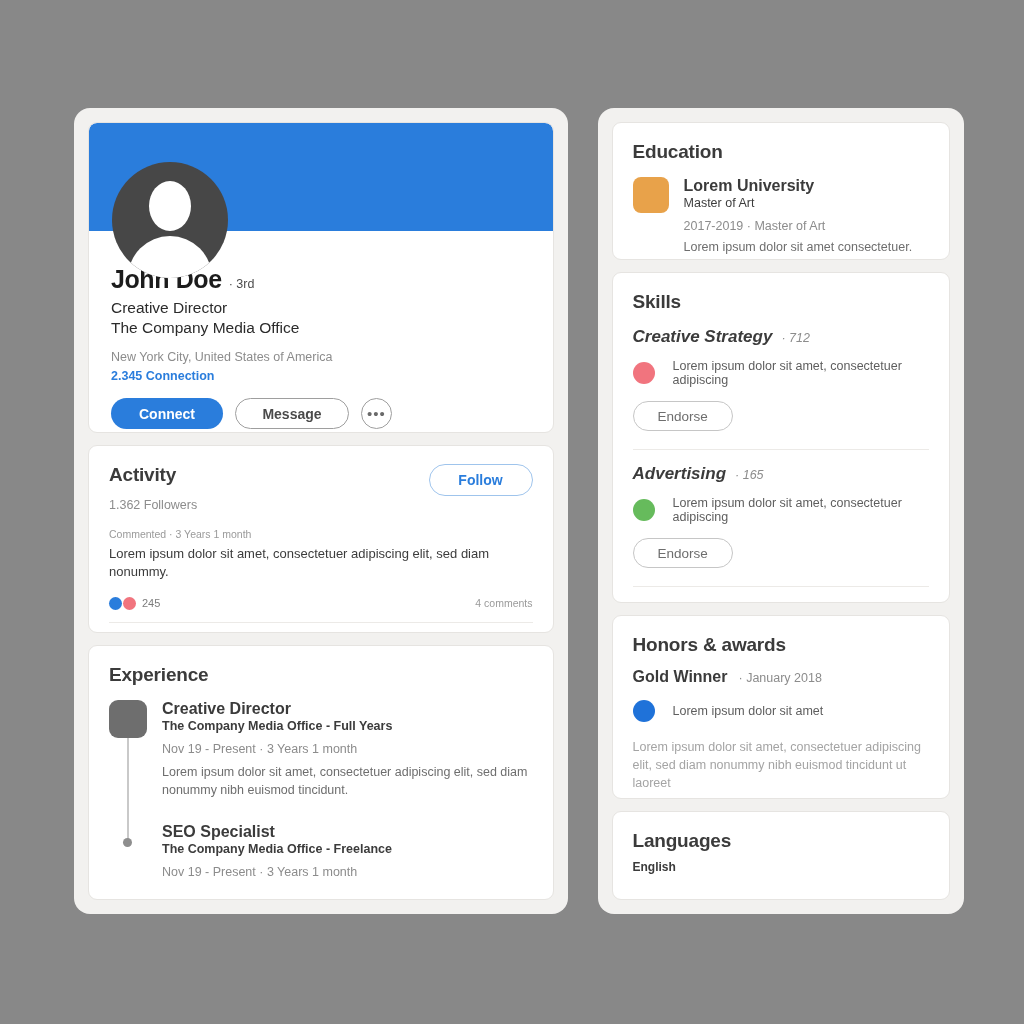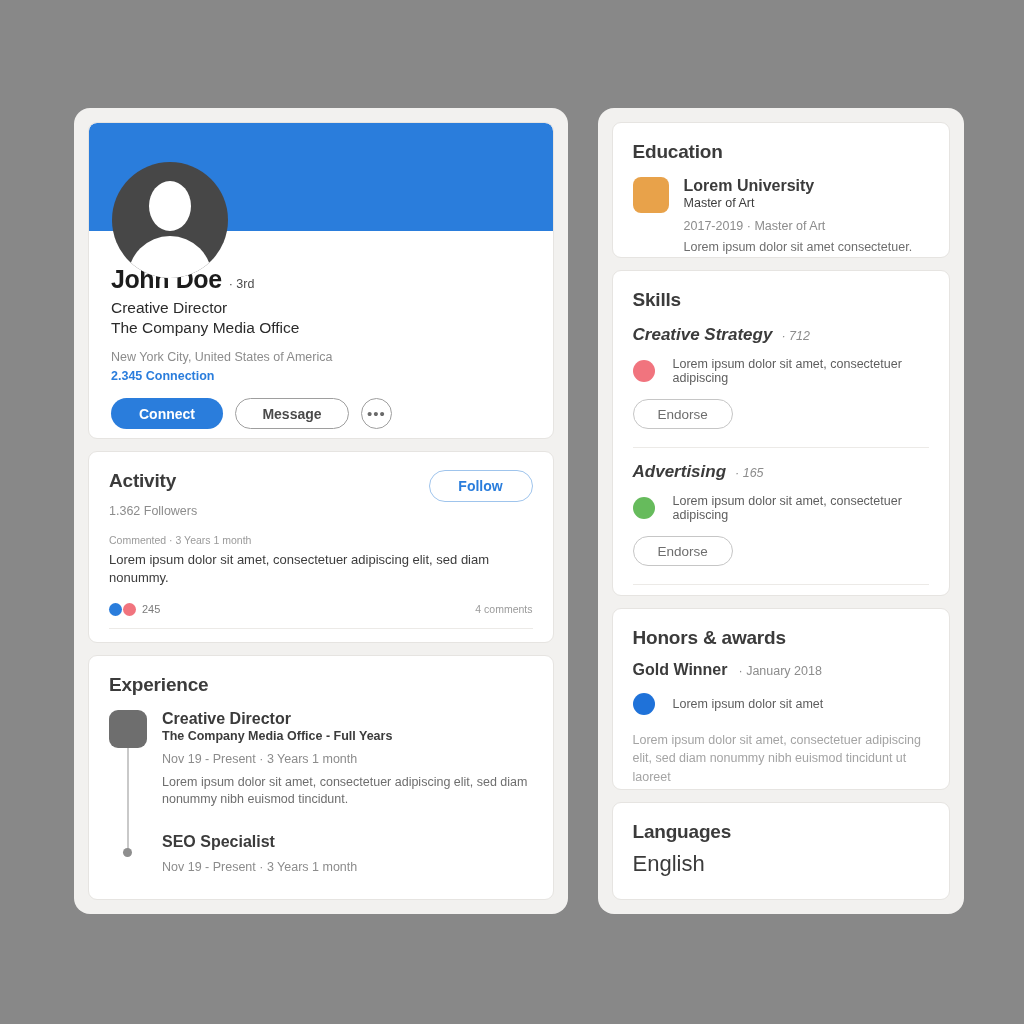--- a/index.html
+++ b/index.html
@@ -263,21 +263,21 @@
   .honor-head { margin-top: 12px; display: flex; align-items: baseline; gap: 11px; }
   .honor-name { font-size: 16px; font-weight: bold; color: #3B3B3B; }
   .honor-date { font-size: 12.5px; color: #8C8C8C; }
   .honor-row { margin-top: 14px; display: flex; align-items: center; gap: 18px; }
   .honor-dot { width: 22px; height: 22px; border-radius: 50%; background: #1F72D9; flex: none; }
   .honor-person { font-size: 12.5px; color: #5E5E5E; }
   .honor-desc { margin-top: 16px; font-size: 12.5px; color: #A4A4A4; line-height: 1.45; }
 
   
   .lang-card-pad { padding: 18px 20px 34px 20px; }
-  .lang-name { margin-top: 8px; font-size: 22px; font-weight: normal; color: #3B3B3B; }
+  .lang-name { margin-top: 8px; font-size: 12px; font-weight: bold; color: #3B3B3B; }
 </style>
 </head>
 <body>
 
 <div id="stage">
 
   <div class="panel left">
 
     <div class="card profile-card">
       <div class="banner"></div>
@@ -342,20 +342,21 @@
 
             <div class="exp-item">
               <div class="exp-title">Creative Director</div>
               <div class="exp-company">The Company Media Office - Full Years</div>
               <div class="exp-dates">Nov 19 - Present · 3 Years 1 month</div>
               <div class="exp-desc">Lorem ipsum dolor sit amet, consectetuer adipiscing elit, sed diam nonummy nibh euismod tincidunt.</div>
             </div>
 
             <div class="exp-item">
               <div class="exp-title">SEO Specialist</div>
+              <div class="exp-company">The Company Media Office - Freelance</div>
               <div class="exp-dates">Nov 19 - Present · 3 Years 1 month</div>
             </div>
 
           </div>
         </div>
       </div>
     </div>
 
   </div>
 

